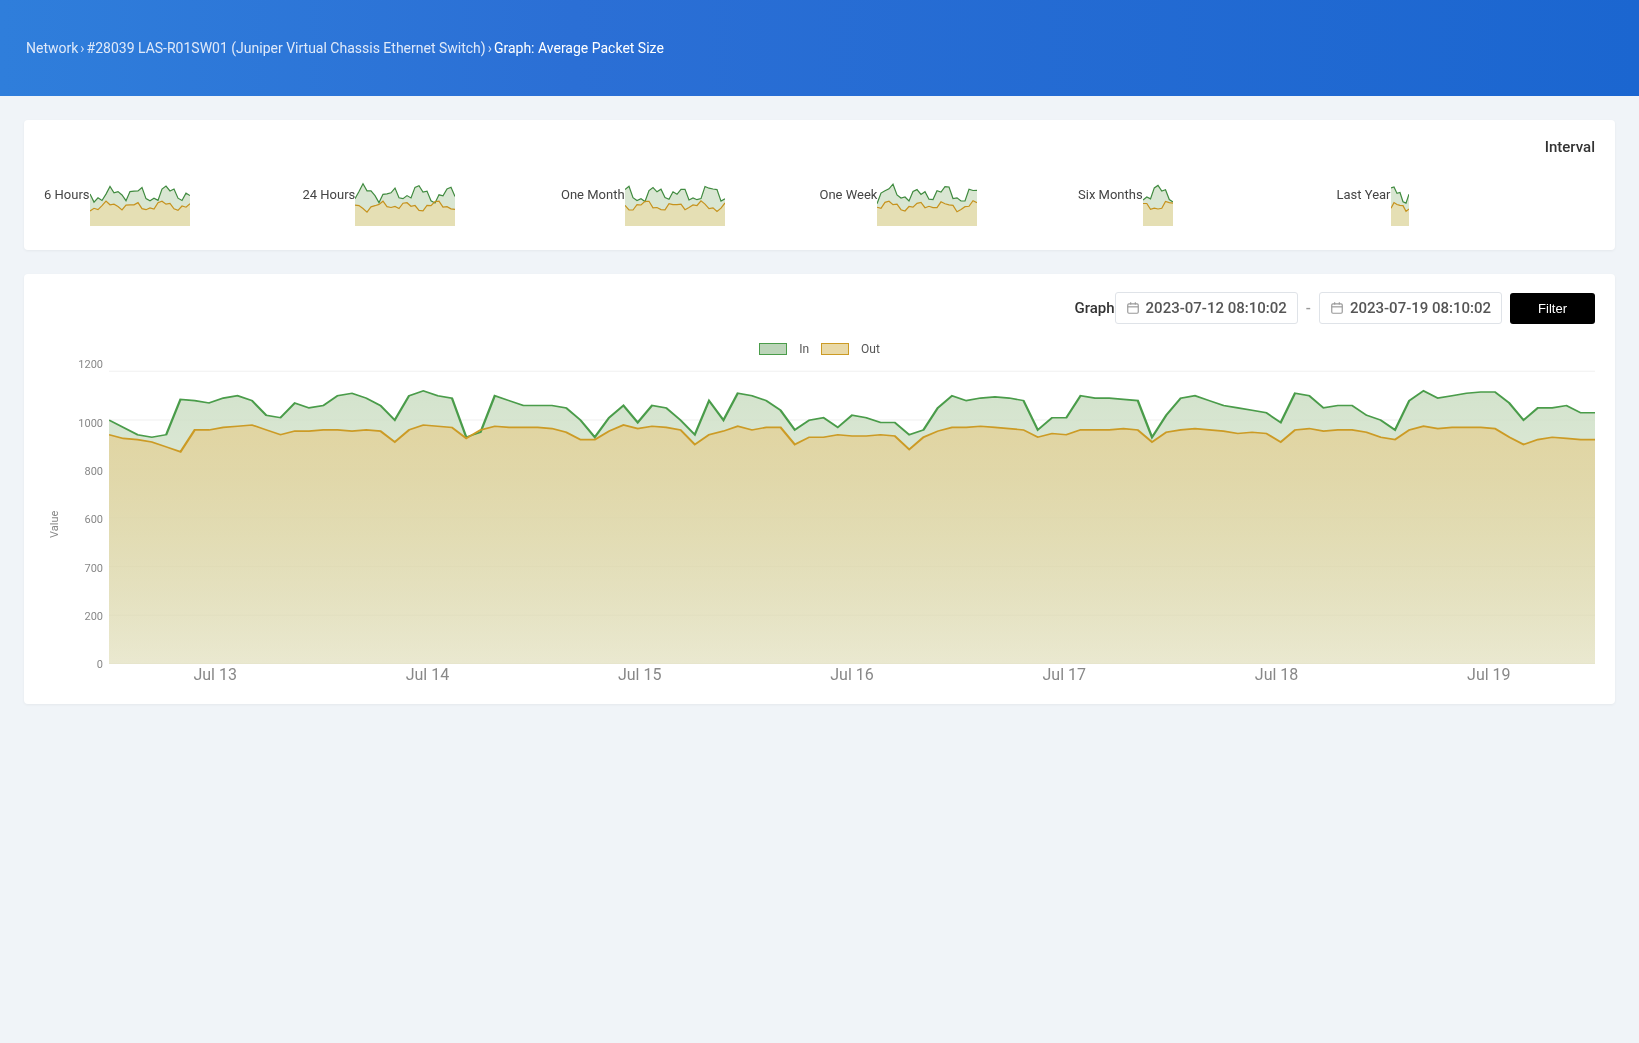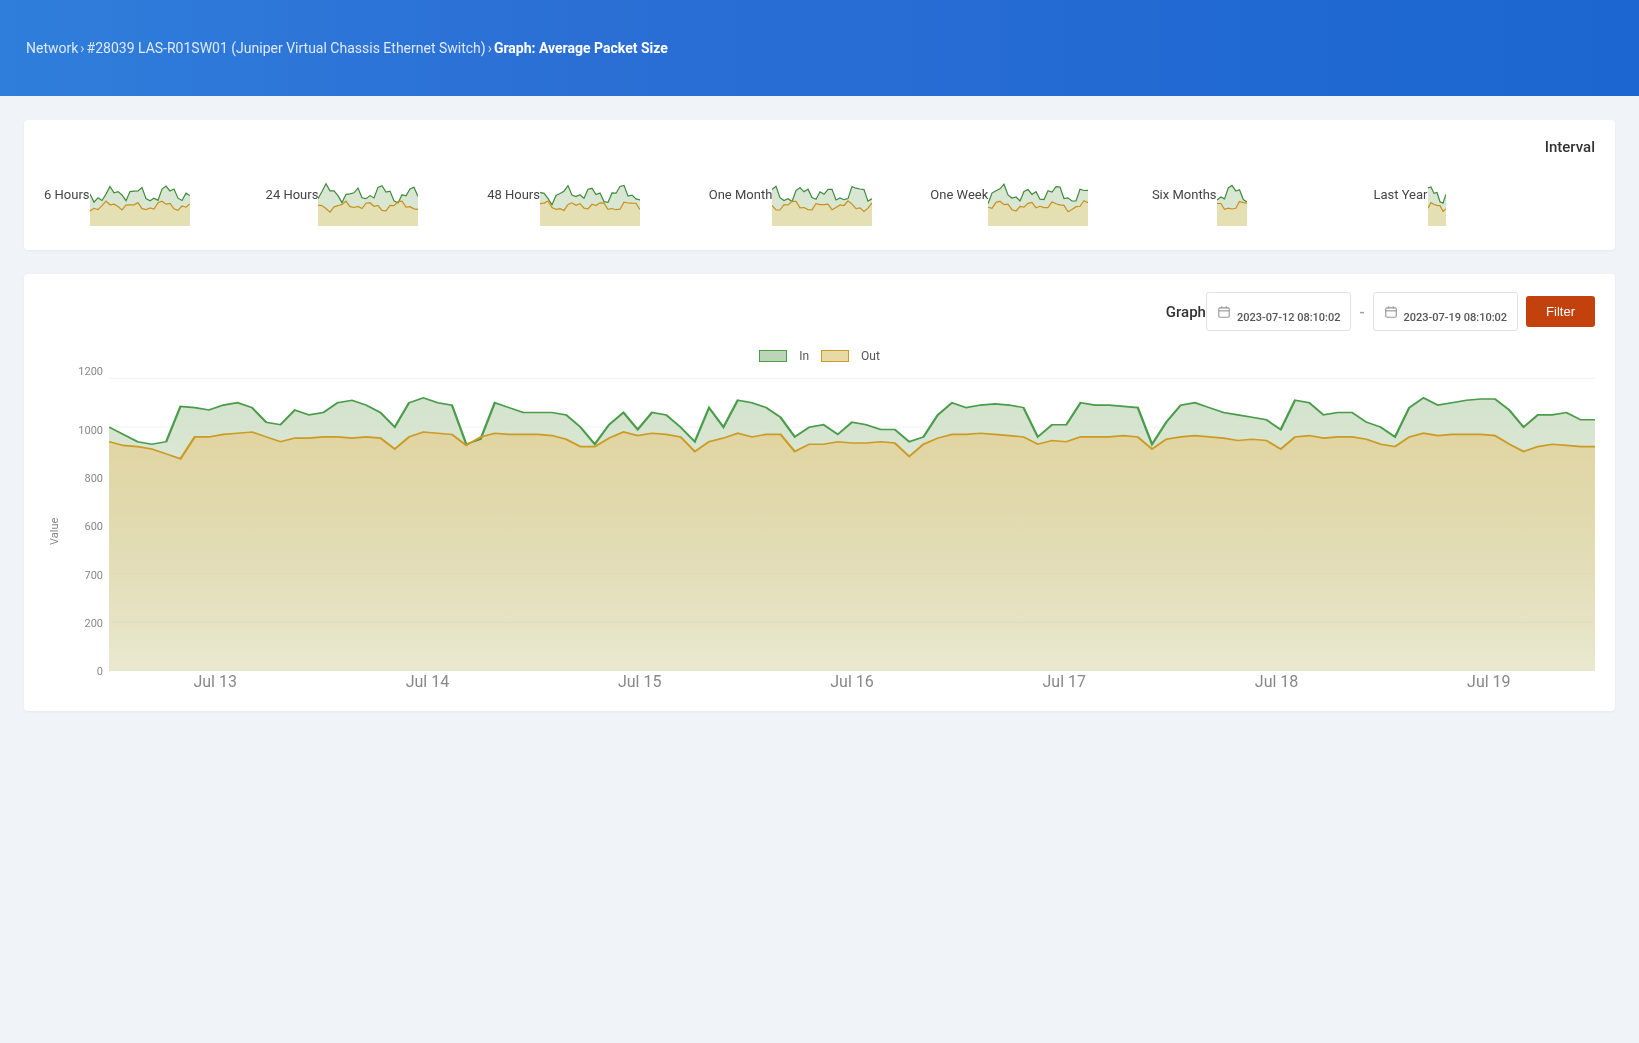--- a/index.html
+++ b/index.html
@@ -12,21 +12,21 @@
 .header {
   background: linear-gradient(90deg, #2f7edb 0%, #2b6fd5 35%, #1b66d0 100%);
   padding: 40px 26px;
   color: #fff;
   display: flex;
   align-items: center;
   gap: 2px;
 }
 .header .bc-link { color: #dfe9f9; text-decoration: none; cursor: pointer; }
 .header .bc-sep { color: #cdddf6; }
-.header .bc-current { color: #fff; font-weight: 700; }
+.header .bc-current { color: #fff; font-weight: 400; }
 .page { padding: 24px; }
 .card {
   background: #fff;
   border-radius: 4px;
   box-shadow: 0 1px 3px rgba(0,0,0,0.05);
   margin-bottom: 24px;
 }
 .card-header {
   padding: 18px 20px 10px 20px;
   font-size: 15px;
@@ -62,27 +62,27 @@
 .date-input {
   display: flex;
   align-items: center;
   border: 1px solid #dfe3e8;
   border-radius: 3px;
   padding: 6px 10px;
   background: #fff;
   gap: 6px;
 }
 .date-input svg { flex-shrink: 0; }
-.date-input .dt { font-size: 11px; color: #555; margin-top: 12px; }
+.date-input .dt { font-size: 15px; color: #555; }
 .btn-filter {
-  background: #c2410c;
+  background: #000000;
   color: #fff;
   border: none;
   border-radius: 3px;
-  padding: 8px 20px;
+  padding: 8px 28px;
   font-size: 13px;
   cursor: pointer;
 }
 .graph-body {
   padding: 0 20px 20px 20px;
   position: relative;
 }
 .legend {
   display: flex;
   justify-content: center;
@@ -185,29 +185,20 @@
             <path d="M0.0,35.0 L4.0,32.3 L8.0,33.6 L12.0,29.6 L16.0,25.1 L20.0,28.8 L24.0,28.2 L28.0,30.5 L32.0,34.0 L36.0,29.1 L40.0,28.9 L44.0,28.8 L48.0,26.6 L52.0,32.7 L56.0,33.7 L60.0,32.0 L64.0,33.1 L68.0,26.7 L72.0,25.2 L76.0,28.2 L80.0,27.4 L84.0,32.8 L88.0,34.3 L92.0,30.0 L96.0,31.2 L100.0,27.8 " fill="none" stroke="#c6921d" stroke-width="1.2"></path>
           </svg>
         </div>
         <div class="interval-item">
           <div class="interval-label">24 Hours</div>
           <svg width="100" height="50" viewBox="0 0 100 50">
             <path d="M0.0,22.7 L4.0,15.5 L8.0,7.8 L12.0,14.9 L16.0,14.8 L20.0,19.7 L24.0,26.6 L28.0,18.3 L32.0,17.8 L36.0,16.8 L40.0,12.1 L44.0,21.8 L48.0,22.7 L52.0,19.6 L56.0,21.9 L60.0,11.4 L64.0,9.7 L68.0,16.0 L72.0,15.1 L76.0,24.8 L80.0,27.0 L84.0,18.8 L88.0,19.9 L92.0,13.0 L96.0,11.3 L100.0,20.6 L100,50 L0,50 Z" fill="#cfe0c7" fill-opacity="0.8" stroke="none"></path>
             <path d="M0.0,29.1 L4.0,29.6 L8.0,32.5 L12.0,36.2 L16.0,30.8 L20.0,29.7 L24.0,28.4 L28.0,25.2 L32.0,30.6 L36.0,31.5 L40.0,30.4 L44.0,32.5 L48.0,27.2 L52.0,26.7 L56.0,30.3 L60.0,29.5 L64.0,34.4 L68.0,34.8 L72.0,29.4 L76.0,29.6 L80.0,25.6 L84.0,25.1 L88.0,31.1 L92.0,30.7 L96.0,32.8 L100.0,33.4 L100,50 L0,50 Z" fill="#e8dca9" fill-opacity="0.75" stroke="none"></path>
             <path d="M0.0,22.7 L4.0,15.5 L8.0,7.8 L12.0,14.9 L16.0,14.8 L20.0,19.7 L24.0,26.6 L28.0,18.3 L32.0,17.8 L36.0,16.8 L40.0,12.1 L44.0,21.8 L48.0,22.7 L52.0,19.6 L56.0,21.9 L60.0,11.4 L64.0,9.7 L68.0,16.0 L72.0,15.1 L76.0,24.8 L80.0,27.0 L84.0,18.8 L88.0,19.9 L92.0,13.0 L96.0,11.3 L100.0,20.6 " fill="none" stroke="#3f8a3f" stroke-width="1.2"></path>
             <path d="M0.0,29.1 L4.0,29.6 L8.0,32.5 L12.0,36.2 L16.0,30.8 L20.0,29.7 L24.0,28.4 L28.0,25.2 L32.0,30.6 L36.0,31.5 L40.0,30.4 L44.0,32.5 L48.0,27.2 L52.0,26.7 L56.0,30.3 L60.0,29.5 L64.0,34.4 L68.0,34.8 L72.0,29.4 L76.0,29.6 L80.0,25.6 L84.0,25.1 L88.0,31.1 L92.0,30.7 L96.0,32.8 L100.0,33.4 " fill="none" stroke="#c6921d" stroke-width="1.2"></path>
-          </svg>
-        </div>
-        <div class="interval-item">
-          <div class="interval-label">48 Hours</div>
-          <svg width="100" height="50" viewBox="0 0 100 50">
-            <path d="M0.0,16.4 L4.0,17.3 L8.0,22.4 L12.0,28.8 L16.0,19.4 L20.0,17.5 L24.0,15.2 L28.0,9.6 L32.0,19.1 L36.0,20.6 L40.0,18.7 L44.0,22.3 L48.0,13.2 L52.0,12.3 L56.0,18.6 L60.0,17.1 L64.0,25.6 L68.0,26.3 L72.0,16.9 L76.0,17.2 L80.0,10.4 L84.0,9.4 L88.0,20.0 L92.0,19.1 L96.0,22.9 L100.0,23.9 L100,50 L0,50 Z" fill="#cfe0c7" fill-opacity="0.8" stroke="none"></path>
-            <path d="M0.0,27.7 L4.0,27.1 L8.0,25.0 L12.0,31.6 L16.0,33.3 L20.0,32.6 L24.0,34.4 L28.0,28.4 L32.0,26.8 L36.0,29.3 L40.0,27.6 L44.0,32.2 L48.0,32.9 L52.0,28.3 L56.0,29.6 L60.0,26.8 L64.0,27.1 L68.0,33.3 L72.0,32.5 L76.0,33.7 L80.0,33.2 L84.0,26.2 L88.0,27.0 L92.0,27.2 L96.0,27.3 L100.0,33.6 L100,50 L0,50 Z" fill="#e8dca9" fill-opacity="0.75" stroke="none"></path>
-            <path d="M0.0,16.4 L4.0,17.3 L8.0,22.4 L12.0,28.8 L16.0,19.4 L20.0,17.5 L24.0,15.2 L28.0,9.6 L32.0,19.1 L36.0,20.6 L40.0,18.7 L44.0,22.3 L48.0,13.2 L52.0,12.3 L56.0,18.6 L60.0,17.1 L64.0,25.6 L68.0,26.3 L72.0,16.9 L76.0,17.2 L80.0,10.4 L84.0,9.4 L88.0,20.0 L92.0,19.1 L96.0,22.9 L100.0,23.9 " fill="none" stroke="#3f8a3f" stroke-width="1.2"></path>
-            <path d="M0.0,27.7 L4.0,27.1 L8.0,25.0 L12.0,31.6 L16.0,33.3 L20.0,32.6 L24.0,34.4 L28.0,28.4 L32.0,26.8 L36.0,29.3 L40.0,27.6 L44.0,32.2 L48.0,32.9 L52.0,28.3 L56.0,29.6 L60.0,26.8 L64.0,27.1 L68.0,33.3 L72.0,32.5 L76.0,33.7 L80.0,33.2 L84.0,26.2 L88.0,27.0 L92.0,27.2 L96.0,27.3 L100.0,33.6 " fill="none" stroke="#c6921d" stroke-width="1.2"></path>
           </svg>
         </div>
         <div class="interval-item">
           <div class="interval-label">One Month</div>
           <svg width="100" height="50" viewBox="0 0 100 50">
             <path d="M0.0,13.6 L4.0,10.2 L8.0,21.7 L12.0,24.5 L16.0,22.8 L20.0,25.5 L24.0,14.5 L28.0,11.5 L32.0,15.8 L36.0,13.2 L40.0,21.6 L44.0,23.3 L48.0,15.8 L52.0,18.3 L56.0,13.3 L60.0,13.4 L64.0,24.0 L68.0,22.0 L72.0,23.7 L76.0,22.6 L80.0,10.5 L84.0,12.2 L88.0,13.0 L92.0,13.6 L96.0,25.1 L100.0,22.8 L100,50 L0,50 Z" fill="#cfe0c7" fill-opacity="0.8" stroke="none"></path>
             <path d="M0.0,29.3 L4.0,33.8 L8.0,34.0 L12.0,28.6 L16.0,29.0 L20.0,25.4 L24.0,25.3 L28.0,31.8 L32.0,31.5 L36.0,33.6 L40.0,33.9 L44.0,27.6 L48.0,28.7 L52.0,28.7 L56.0,28.2 L60.0,33.7 L64.0,31.4 L68.0,28.9 L72.0,29.5 L76.0,24.9 L80.0,28.1 L84.0,32.6 L88.0,31.9 L92.0,35.4 L96.0,32.2 L100.0,26.9 L100,50 L0,50 Z" fill="#e8dca9" fill-opacity="0.75" stroke="none"></path>
             <path d="M0.0,13.6 L4.0,10.2 L8.0,21.7 L12.0,24.5 L16.0,22.8 L20.0,25.5 L24.0,14.5 L28.0,11.5 L32.0,15.8 L36.0,13.2 L40.0,21.6 L44.0,23.3 L48.0,15.8 L52.0,18.3 L56.0,13.3 L60.0,13.4 L64.0,24.0 L68.0,22.0 L72.0,23.7 L76.0,22.6 L80.0,10.5 L84.0,12.2 L88.0,13.0 L92.0,13.6 L96.0,25.1 L100.0,22.8 " fill="none" stroke="#3f8a3f" stroke-width="1.2"></path>
             <path d="M0.0,29.3 L4.0,33.8 L8.0,34.0 L12.0,28.6 L16.0,29.0 L20.0,25.4 L24.0,25.3 L28.0,31.8 L32.0,31.5 L36.0,33.6 L40.0,33.9 L44.0,27.6 L48.0,28.7 L52.0,28.7 L56.0,28.2 L60.0,33.7 L64.0,31.4 L68.0,28.9 L72.0,29.5 L76.0,24.9 L80.0,28.1 L84.0,32.6 L88.0,31.9 L92.0,35.4 L96.0,32.2 L100.0,26.9 " fill="none" stroke="#c6921d" stroke-width="1.2"></path>
           </svg>

